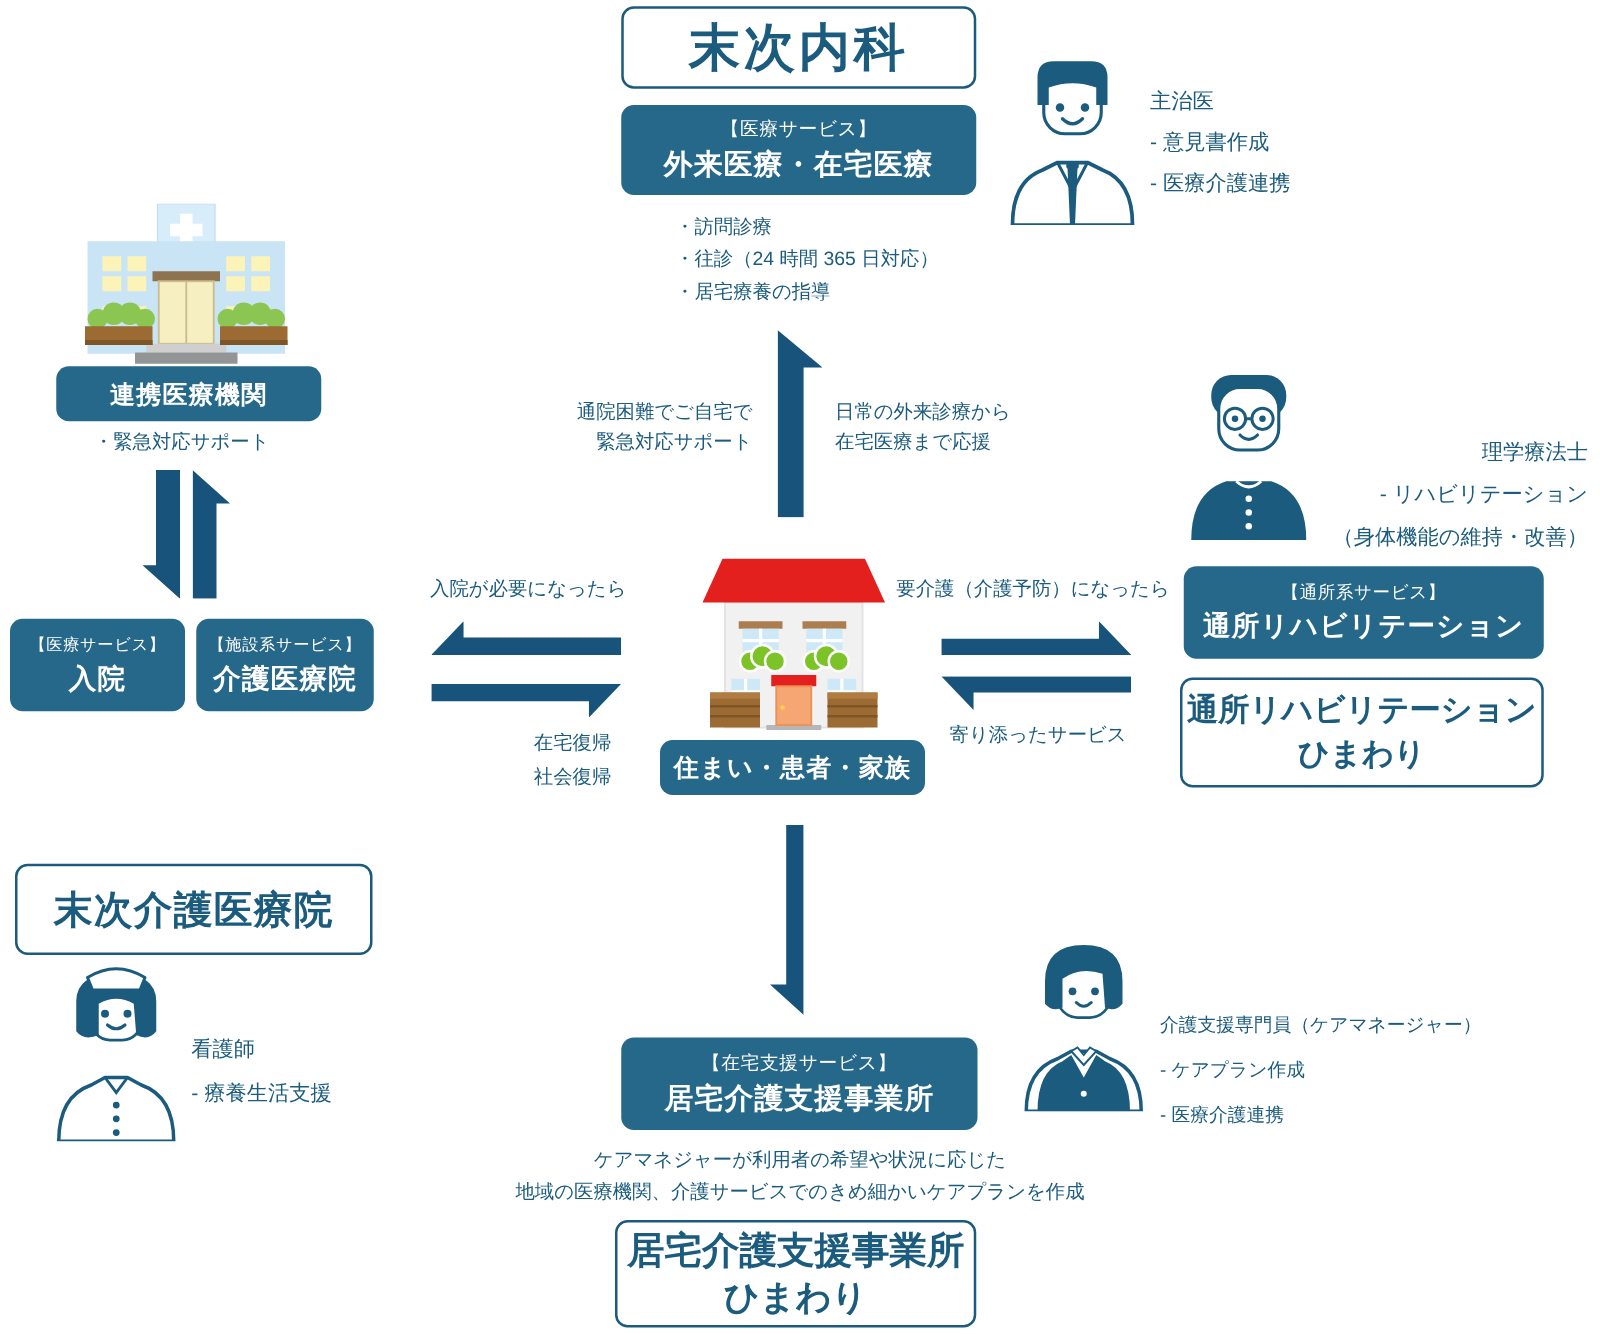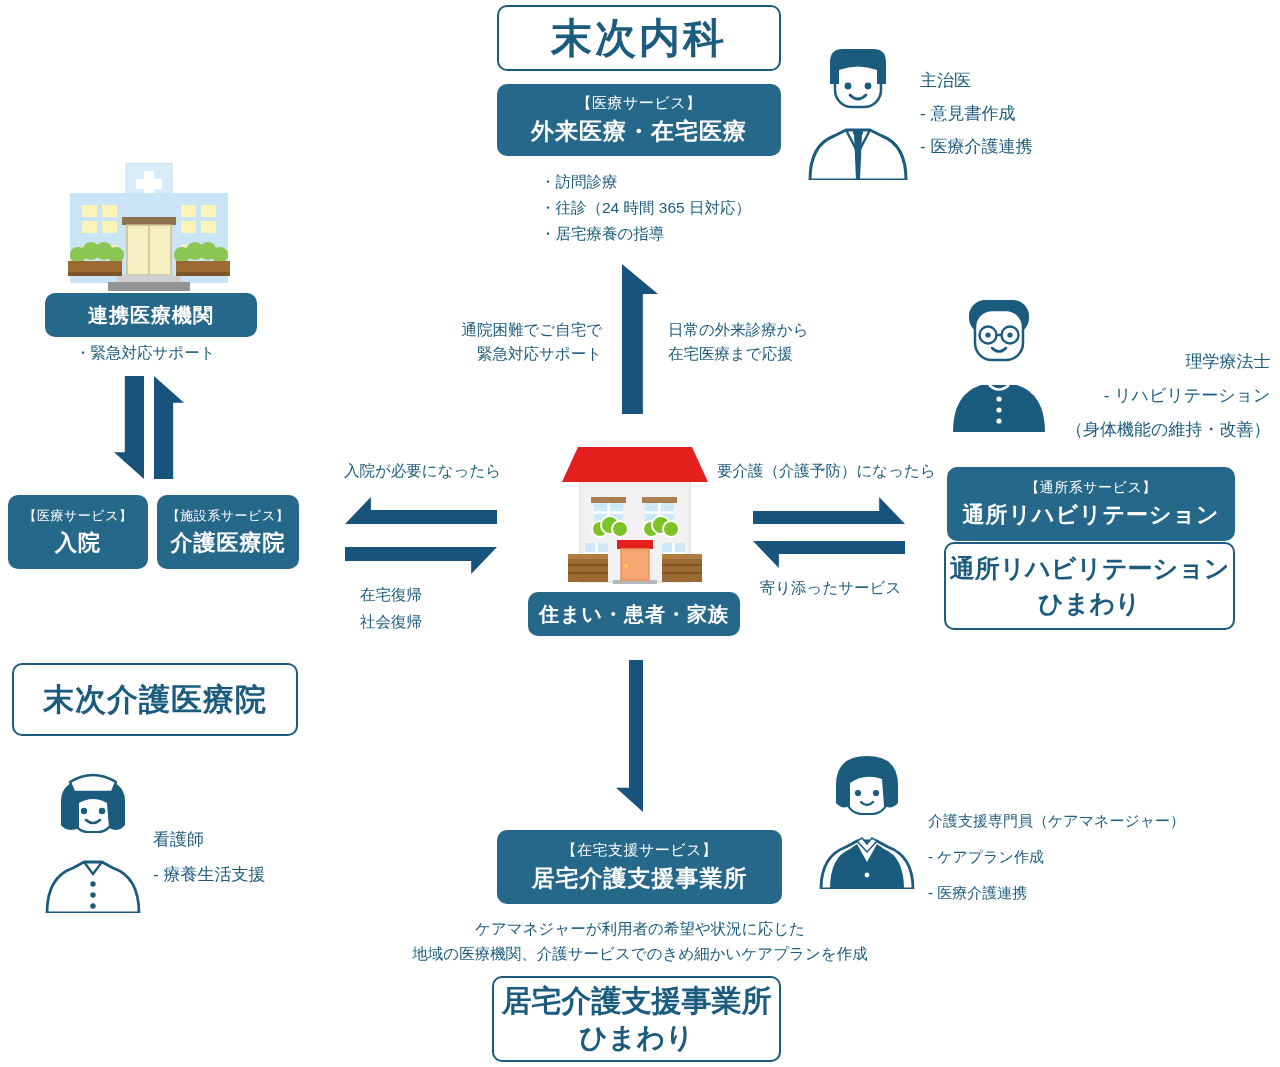--- a/index.html
+++ b/index.html
@@ -116,21 +116,21 @@
        clip-path:polygon(0 0,100% 26%,64% 26%,64% 100%,0 100%);"></div>
 
   <div class="abs darkbox" style="left:8px;top:495px;width:140px;height:74px;">
     <div class="cat" style="font-size:13px;">【医療サービス】</div>
     <div class="ttl">入院</div>
   </div>
   <div class="abs darkbox" style="left:157px;top:495px;width:142px;height:74px;">
     <div class="cat" style="font-size:13px;">【施設系サービス】</div>
     <div class="ttl">介護医療院</div>
   </div>
-  <div class="abs outlinebox" style="left:12px;top:663px;width:286px;height:73px;">
+  <div class="abs outlinebox" style="left:12px;top:691px;width:286px;height:73px;">
     <span style="font-size:31px;letter-spacing:1px;">末次介護医療院</span>
   </div>
 
   <div class="abs" style="left:38px;top:765px;width:110px;height:148px;">
     <svg width="110" height="148" viewBox="0 0 110 148">
       <path d="M9,148 Q9,112 35,103 L46,97 L64,97 L75,103 Q101,112 101,148 Z" fill="#fff" stroke="#1a5b7e" stroke-width="2.8" stroke-linejoin="round"></path>
       <path d="M46,97 L55,109 L64,97" fill="none" stroke="#1a5b7e" stroke-width="2.3"></path>
       <circle cx="55" cy="119" r="2.7" fill="#1a5b7e"></circle>
         <circle cx="55" cy="130" r="2.7" fill="#1a5b7e"></circle>
       <circle cx="55" cy="141" r="2.7" fill="#1a5b7e"></circle>
@@ -192,21 +192,21 @@
 
   <div class="abs darkbox" style="left:528px;top:592px;width:212px;height:44px;">
     <span style="font-size:20px;font-weight:bold;letter-spacing:1px;">住まい・患者・家族</span>
   </div>
 
   <div class="abs lbl" style="left:344px;top:461px;">入院が必要になったら</div>
   <div class="abs arrow" style="left:345px;top:497px;width:152px;height:27px;
        clip-path:polygon(0 100%,17% 0,17% 48%,100% 48%,100% 100%);"></div>
   <div class="abs arrow" style="left:345px;top:547px;width:152px;height:27px;
        clip-path:polygon(100% 0,83% 100%,83% 52%,0 52%,0 0);"></div>
-  <div class="abs lbl" style="left:360px;top:581px;width:150px;text-align:left;line-height:27px;">
+  <div class="abs lbl" style="left:339px;top:581px;width:150px;text-align:right;line-height:27px;">
     <div>在宅復帰</div>
     <div>社会復帰</div>
   </div>
 
   <div class="abs lbl" style="left:717px;top:461px;">要介護（介護予防）になったら</div>
   <div class="abs arrow" style="left:753px;top:497px;width:152px;height:27px;
        clip-path:polygon(100% 100%,83% 0,83% 52%,0 52%,0 100%);"></div>
   <div class="abs arrow" style="left:753px;top:541px;width:152px;height:27px;
        clip-path:polygon(0 0,17% 100%,17% 48%,100% 48%,100% 0);"></div>
   <div class="abs lbl" style="left:753px;top:578px;width:155px;text-align:center;">寄り添ったサービス</div>
@@ -231,21 +231,21 @@
         <circle cx="65" cy="41" r="2.6" fill="#1a5b7e"></circle>
       <path d="M47,54 Q54,61 61,54" fill="none" stroke="#1a5b7e" stroke-width="2.5" stroke-linecap="round"></path>
     </svg>
   </div>
   <div class="abs lbl" style="left:1066px;top:345px;line-height:34px;font-size:17px;text-align:right;">
     <div>理学療法士</div>
     <div>- リハビリテーション</div>
     <div>（身体機能の維持・改善）</div>
   </div>
 
-  <div class="abs darkbox" style="left:947px;top:453px;width:288px;height:74px;margin-top:14px;">
+  <div class="abs darkbox" style="left:947px;top:453px;width:288px;height:74px;">
     <div class="cat">【通所系サービス】</div>
     <div class="ttl">通所リハビリテーション</div>
   </div>
   <div class="abs outlinebox" style="left:944px;top:542px;width:291px;height:88px;line-height:1.4;">
     <span style="font-size:25px;">通所リハビリテーション</span>
     <span style="font-size:25px;">ひまわり</span>
   </div>
 
   <div class="abs darkbox" style="left:497px;top:830px;width:285px;height:74px;">
     <div class="cat" style="font-size:15px;">【在宅支援サービス】</div>

